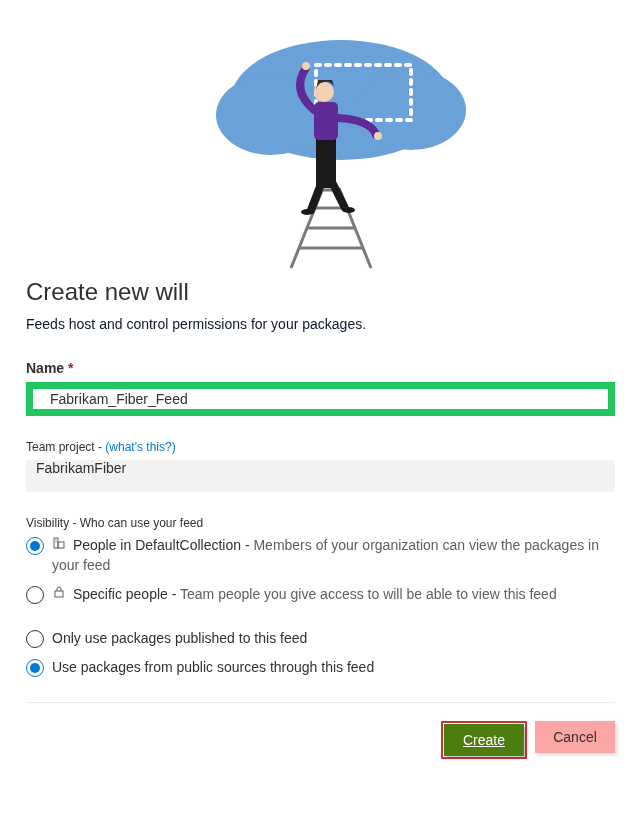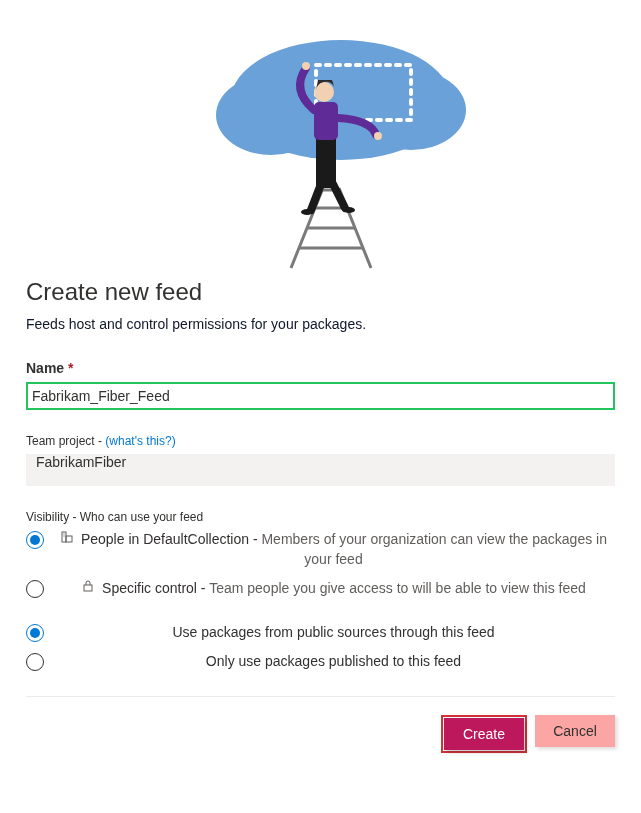--- a/index.html
+++ b/index.html
@@ -33,23 +33,23 @@
     .field-label {
       font-size: 14px;
       color: #323130;
       margin-bottom: 6px;
       display: block;
       font-weight: bold;
     }
     .required { color: #a4262c; }
     .text-input {
       width: 100%;
-      height: 28px;
-      border: 2px solid #22c55e;
-      padding: 0 4px;
+      height: 34px;
+      border: 7px solid #22c55e;
+      padding: 0 17px;
       font-size: 14px;
       font-family: inherit;
       color: #323130;
       outline: none;
     }
     .field-block { margin-bottom: 24px; }
     .section-label {
       font-size: 12px;
       color: #323130;
       margin-bottom: 6px;
@@ -62,21 +62,21 @@
     .readonly-box {
       width: 100%;
       height: 32px;
       background: #f3f2f1;
       padding: 0 10px;
       display: flex;
       align-items: flex-start;
       font-size: 14px;
       color: #323130;
     }
-    .radio-group { margin-top: 6px; text-align: center; }
+    .radio-group { margin-top: 6px; }
     .radio-row {
       display: flex;
       align-items: flex-start;
       gap: 8px;
       margin-bottom: 10px;
       line-height: 1.4;
     }
     .radio {
       flex-shrink: 0;
       width: 18px;
@@ -124,23 +124,24 @@
     .btn {
       min-width: 80px;
       height: 32px;
       padding: 0 16px;
       font-size: 14px;
       font-family: inherit;
       border: none;
       cursor: pointer;
     }
     .btn-primary {
-      background: #be185d;
+      background: #4d7c0f;
       color: #fff;
       box-shadow: 2px 2px 4px rgba(0,0,0,0.25);
+      text-decoration: underline;
     }
     .btn-primary-wrap {
       border: 2px solid #d13438;
       padding: 1px;
     }
     .btn-default {
       background: #fca5a5;
       color: #323130;
       box-shadow: 2px 2px 4px rgba(0,0,0,0.15);
     }
@@ -182,21 +183,21 @@
 
       <line x1="180" y1="174" x2="170" y2="200" stroke="#1a1a1a" stroke-width="8" stroke-linecap="round"></line>
       <line x1="192" y1="174" x2="204" y2="198" stroke="#1a1a1a" stroke-width="8" stroke-linecap="round"></line>
 
       <ellipse cx="166" cy="202" rx="6" ry="3" fill="#1a1a1a"></ellipse>
       <ellipse cx="208" cy="200" rx="6" ry="3" fill="#1a1a1a"></ellipse>
     </g>
   </svg>
 </div>
 
-<h1>Create new feed</h1>
+<h1>Create new will</h1>
 <p class="subtitle">Feeds host and control permissions for your packages.</p>
 
 <div class="field-block">
   <label class="field-label">
     <span>Name</span>
     <span class="required">*</span>
   </label>
   <input type="text" class="text-input" value="Fabrikam_Fiber_Feed" style="">
 </div>
 
@@ -228,35 +229,35 @@
     </div>
     <div class="radio-row">
       <span class="radio"></span>
       <span class="radio-label">
         <span class="icon-inline">
           <svg width="14" height="14" viewBox="0 0 14 14">
               <rect x="3" y="6" width="8" height="6" fill="none" stroke="#605e5c" stroke-width="1"></rect>
               <path d="M5 6 V4 a2 2 0 0 1 4 0 V6" fill="none" stroke="#605e5c" stroke-width="1"></path>
             </svg>
         </span>
-        <span>Specific control - </span><span class="secondary-text">Team people you give access to will be able to view this feed</span>
+        <span>Specific people - </span><span class="secondary-text">Team people you give access to will be able to view this feed</span>
       </span>
     </div>
   </div>
 </div>
 
 <div class="field-block">
   <div class="radio-group">
+    <div class="radio-row">
+      <span class="radio"></span>
+      <span class="radio-label">Only use packages published to this feed</span>
+    </div>
     <div class="radio-row">
       <span class="radio checked"></span>
       <span class="radio-label">Use packages from public sources through this feed</span>
-    </div>
-    <div class="radio-row">
-      <span class="radio"></span>
-      <span class="radio-label">Only use packages published to this feed</span>
     </div>
   </div>
 </div>
 
 <hr class="sep">
 
 <div class="footer">
   <span class="btn-primary-wrap">
     <button class="btn btn-primary">Create</button>
   </span>

